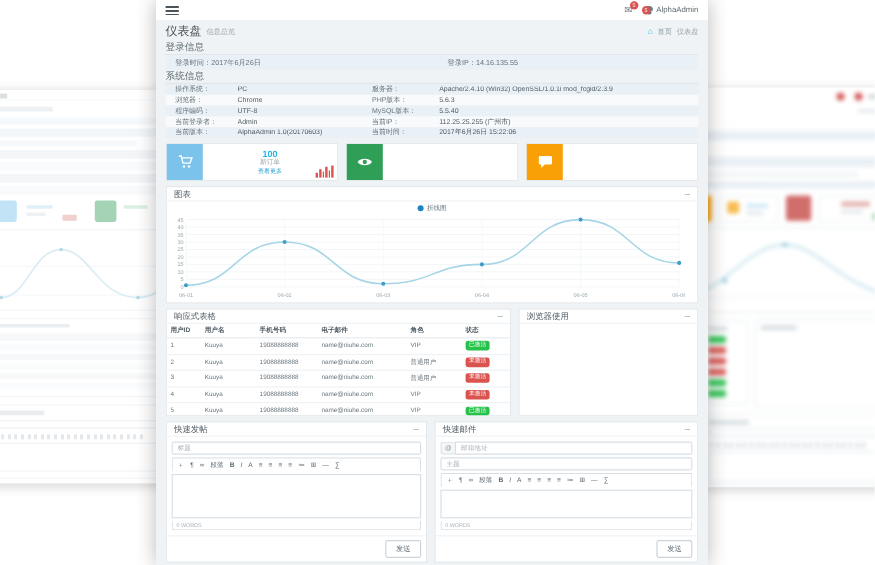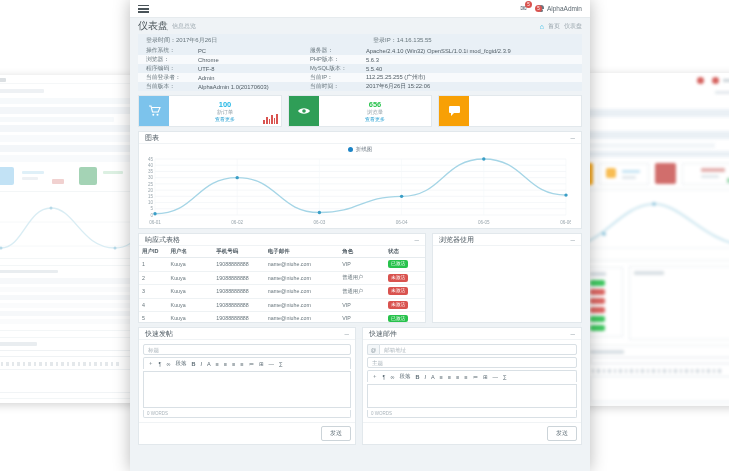--- a/index.html
+++ b/index.html
@@ -203,25 +203,27 @@
       <div class="page-header">
         <span class="page-title">仪表盘</span>
         <span class="page-sub">信息总览</span>
         <span class="crumb">
           <span class="home">⌂</span>
           <span>首页</span>
           <span class="cur">仪表盘</span>
         </span>
       </div>
 
+      <div class="sec-title">登录信息</div>
       <div class="login-row">
         <span class="cell-l"><span>登录时间：</span><span>2017年6月26日</span></span>
         <span><span>登录IP：</span><span>14.16.135.55</span></span>
       </div>
 
+      <div class="sec-title">系统信息</div>
       <div class="info-table" id="sys-rows">
           <div class="irow">
             <span class="c1 il">操作系统：</span>
             <span class="c2 iv">PC</span>
             <span class="c3 il">服务器：</span>
             <span class="c4 iv">Apache/2.4.10 (Win32) OpenSSL/1.0.1i mod_fcgid/2.3.9</span>
           </div>
           <div class="irow">
             <span class="c1 il">浏览器：</span>
             <span class="c2 iv">Chrome</span>
@@ -270,25 +272,20 @@
               <i style="height: 6px; background: rgb(217, 83, 79);"></i>
               <i style="height: 10px; background: rgb(217, 83, 79);"></i>
             </div>
           </div>
           <div class="card">
             <div class="card-ic" style="background:#2f9e57">
               <svg width="14" height="10" viewBox="0 0 14 10">
                 <path d="M1 5 C3.4 1.4 10.6 1.4 13 5 C10.6 8.6 3.4 8.6 1 5 Z" fill="#fff"></path>
                 <circle cx="7" cy="5" r="1.8" fill="#2f9e57"></circle>
               </svg>
-            </div>
-            <div class="card-mid">
-              <span class="card-val" style="color:#27c24c">656</span>
-              <span class="card-lbl">浏览量</span>
-              <span class="card-link">查看更多</span>
             </div>
           </div>
           <div class="card">
             <div class="card-ic" style="background:#f8a005">
               <svg width="13" height="12" viewBox="0 0 13 12">
                 <path d="M2 1 h9 a1 1 0 0 1 1 1 v5 a1 1 0 0 1 -1 1 H6 L3 11 V8 H2 a1 1 0 0 1 -1 -1 V2 a1 1 0 0 1 1 -1 Z" fill="#fff"></path>
               </svg>
             </div>
           </div>
         </div>

